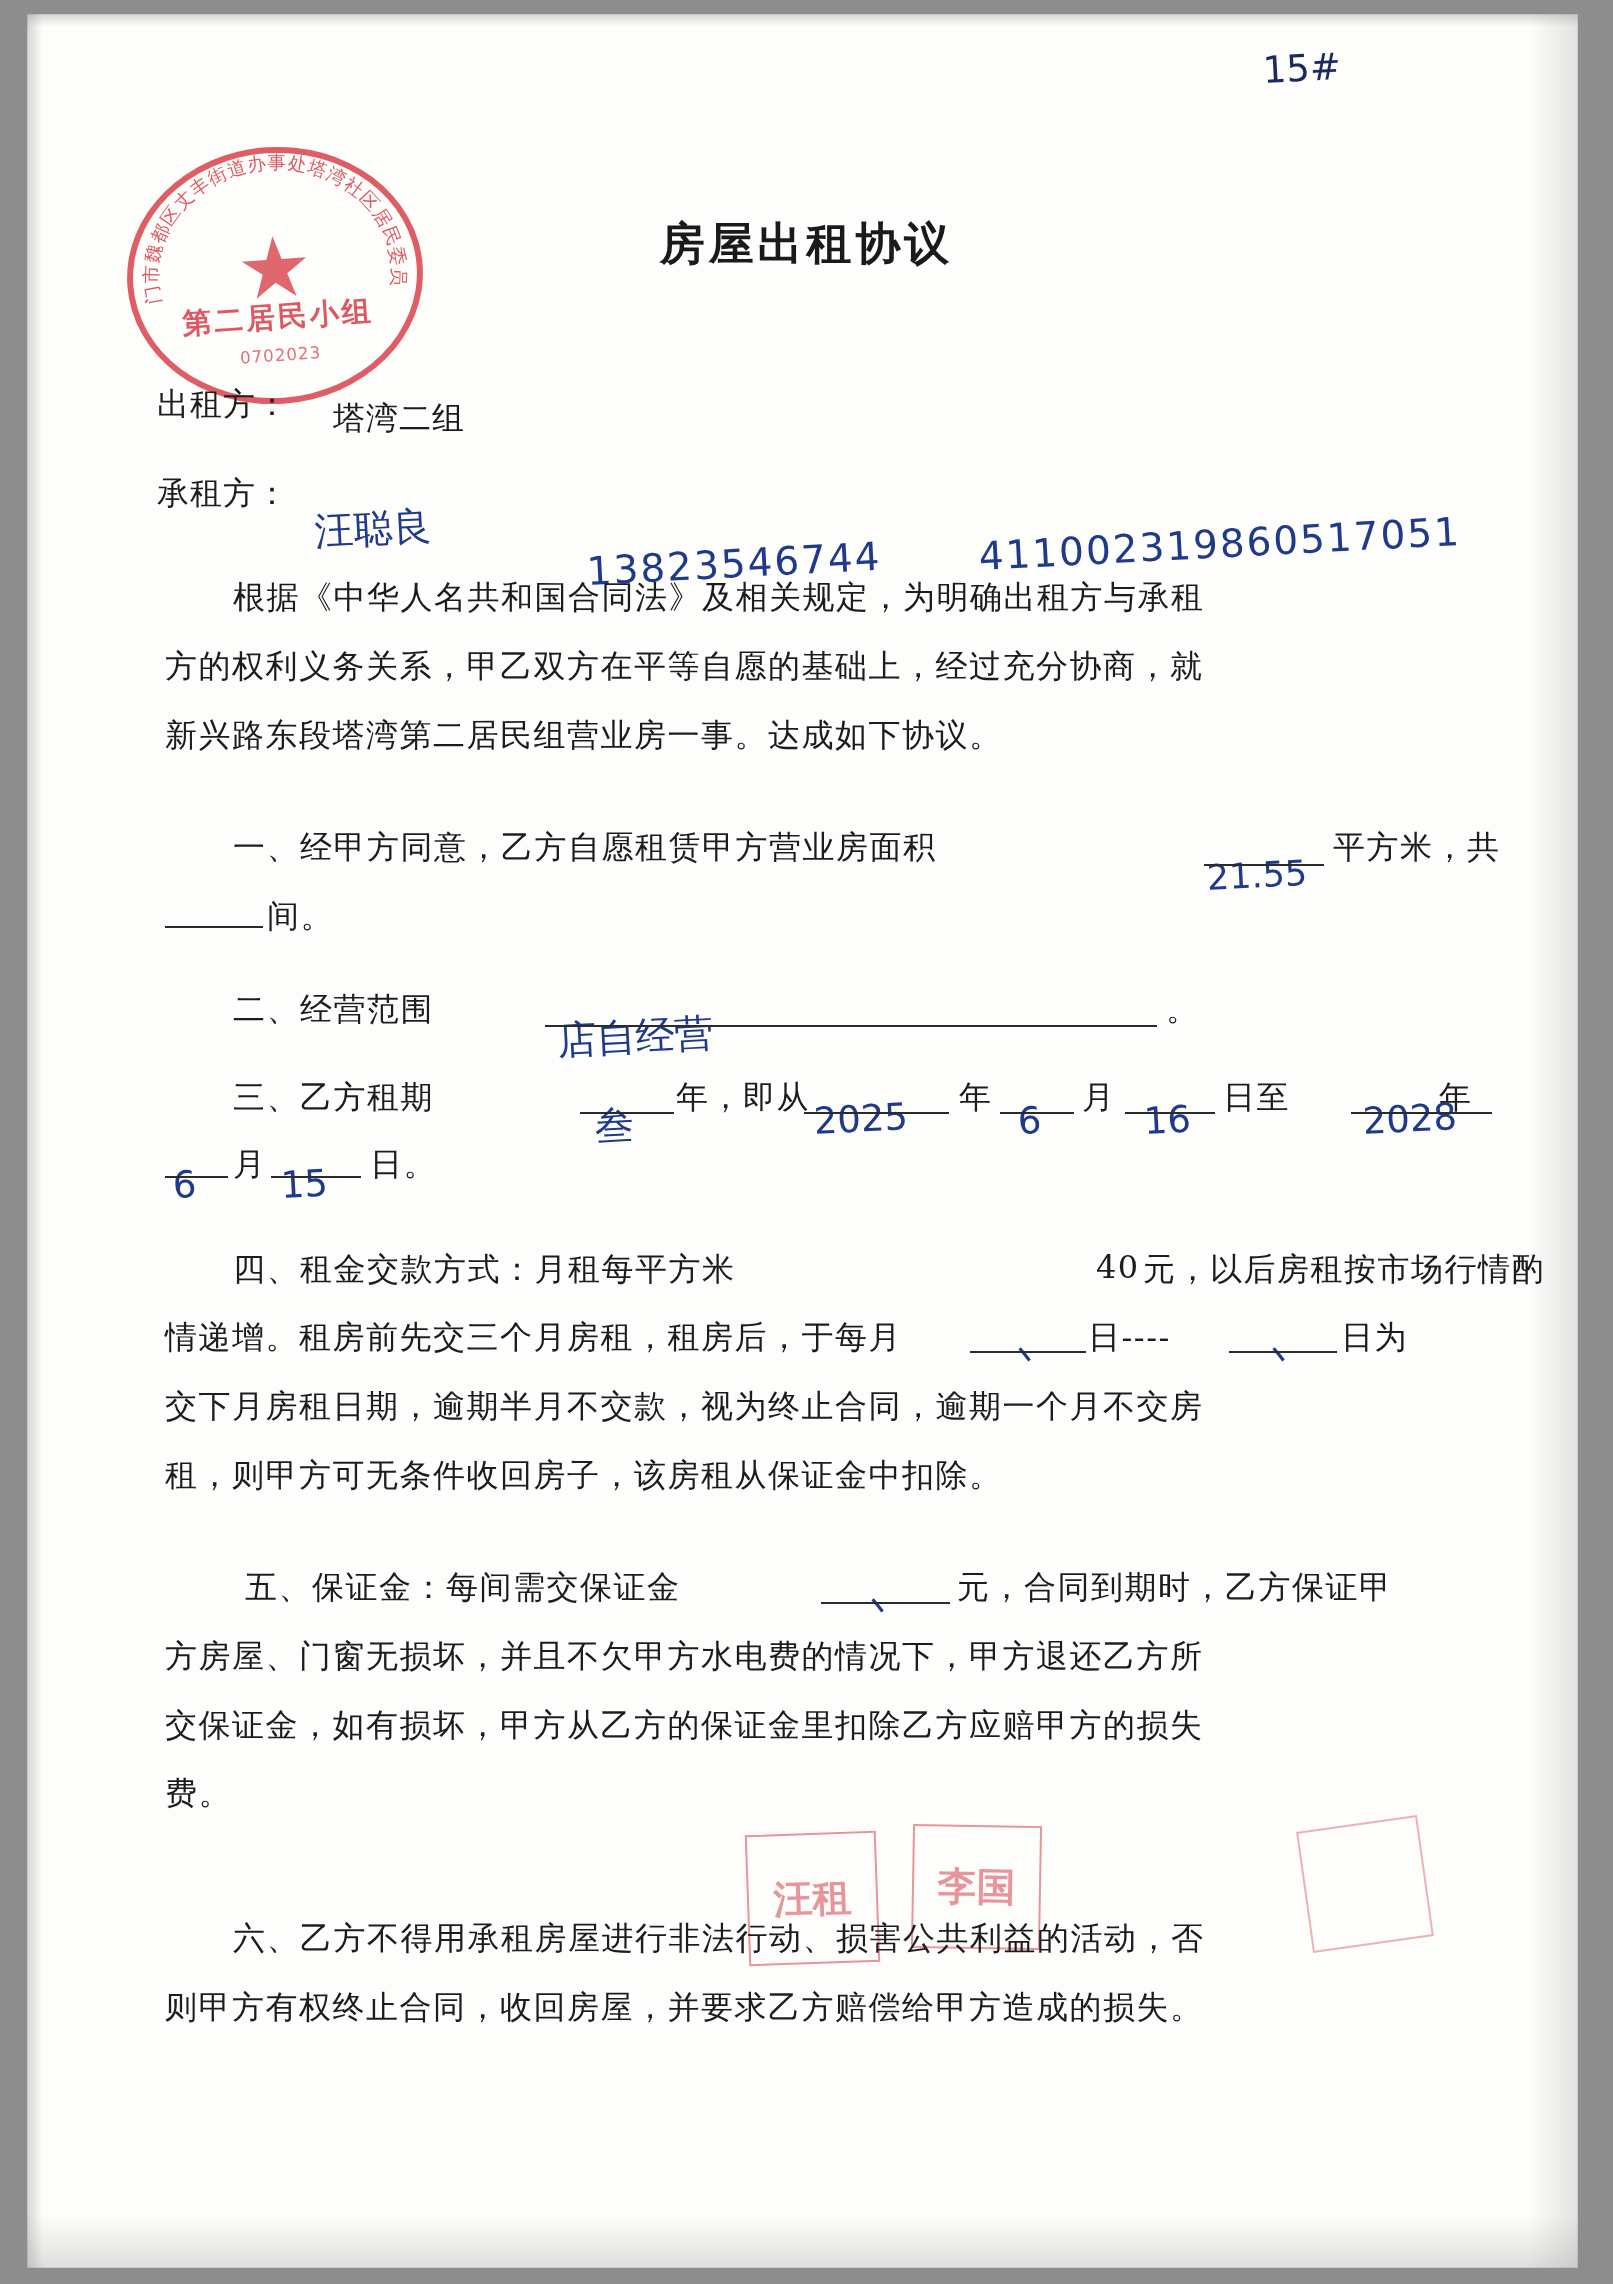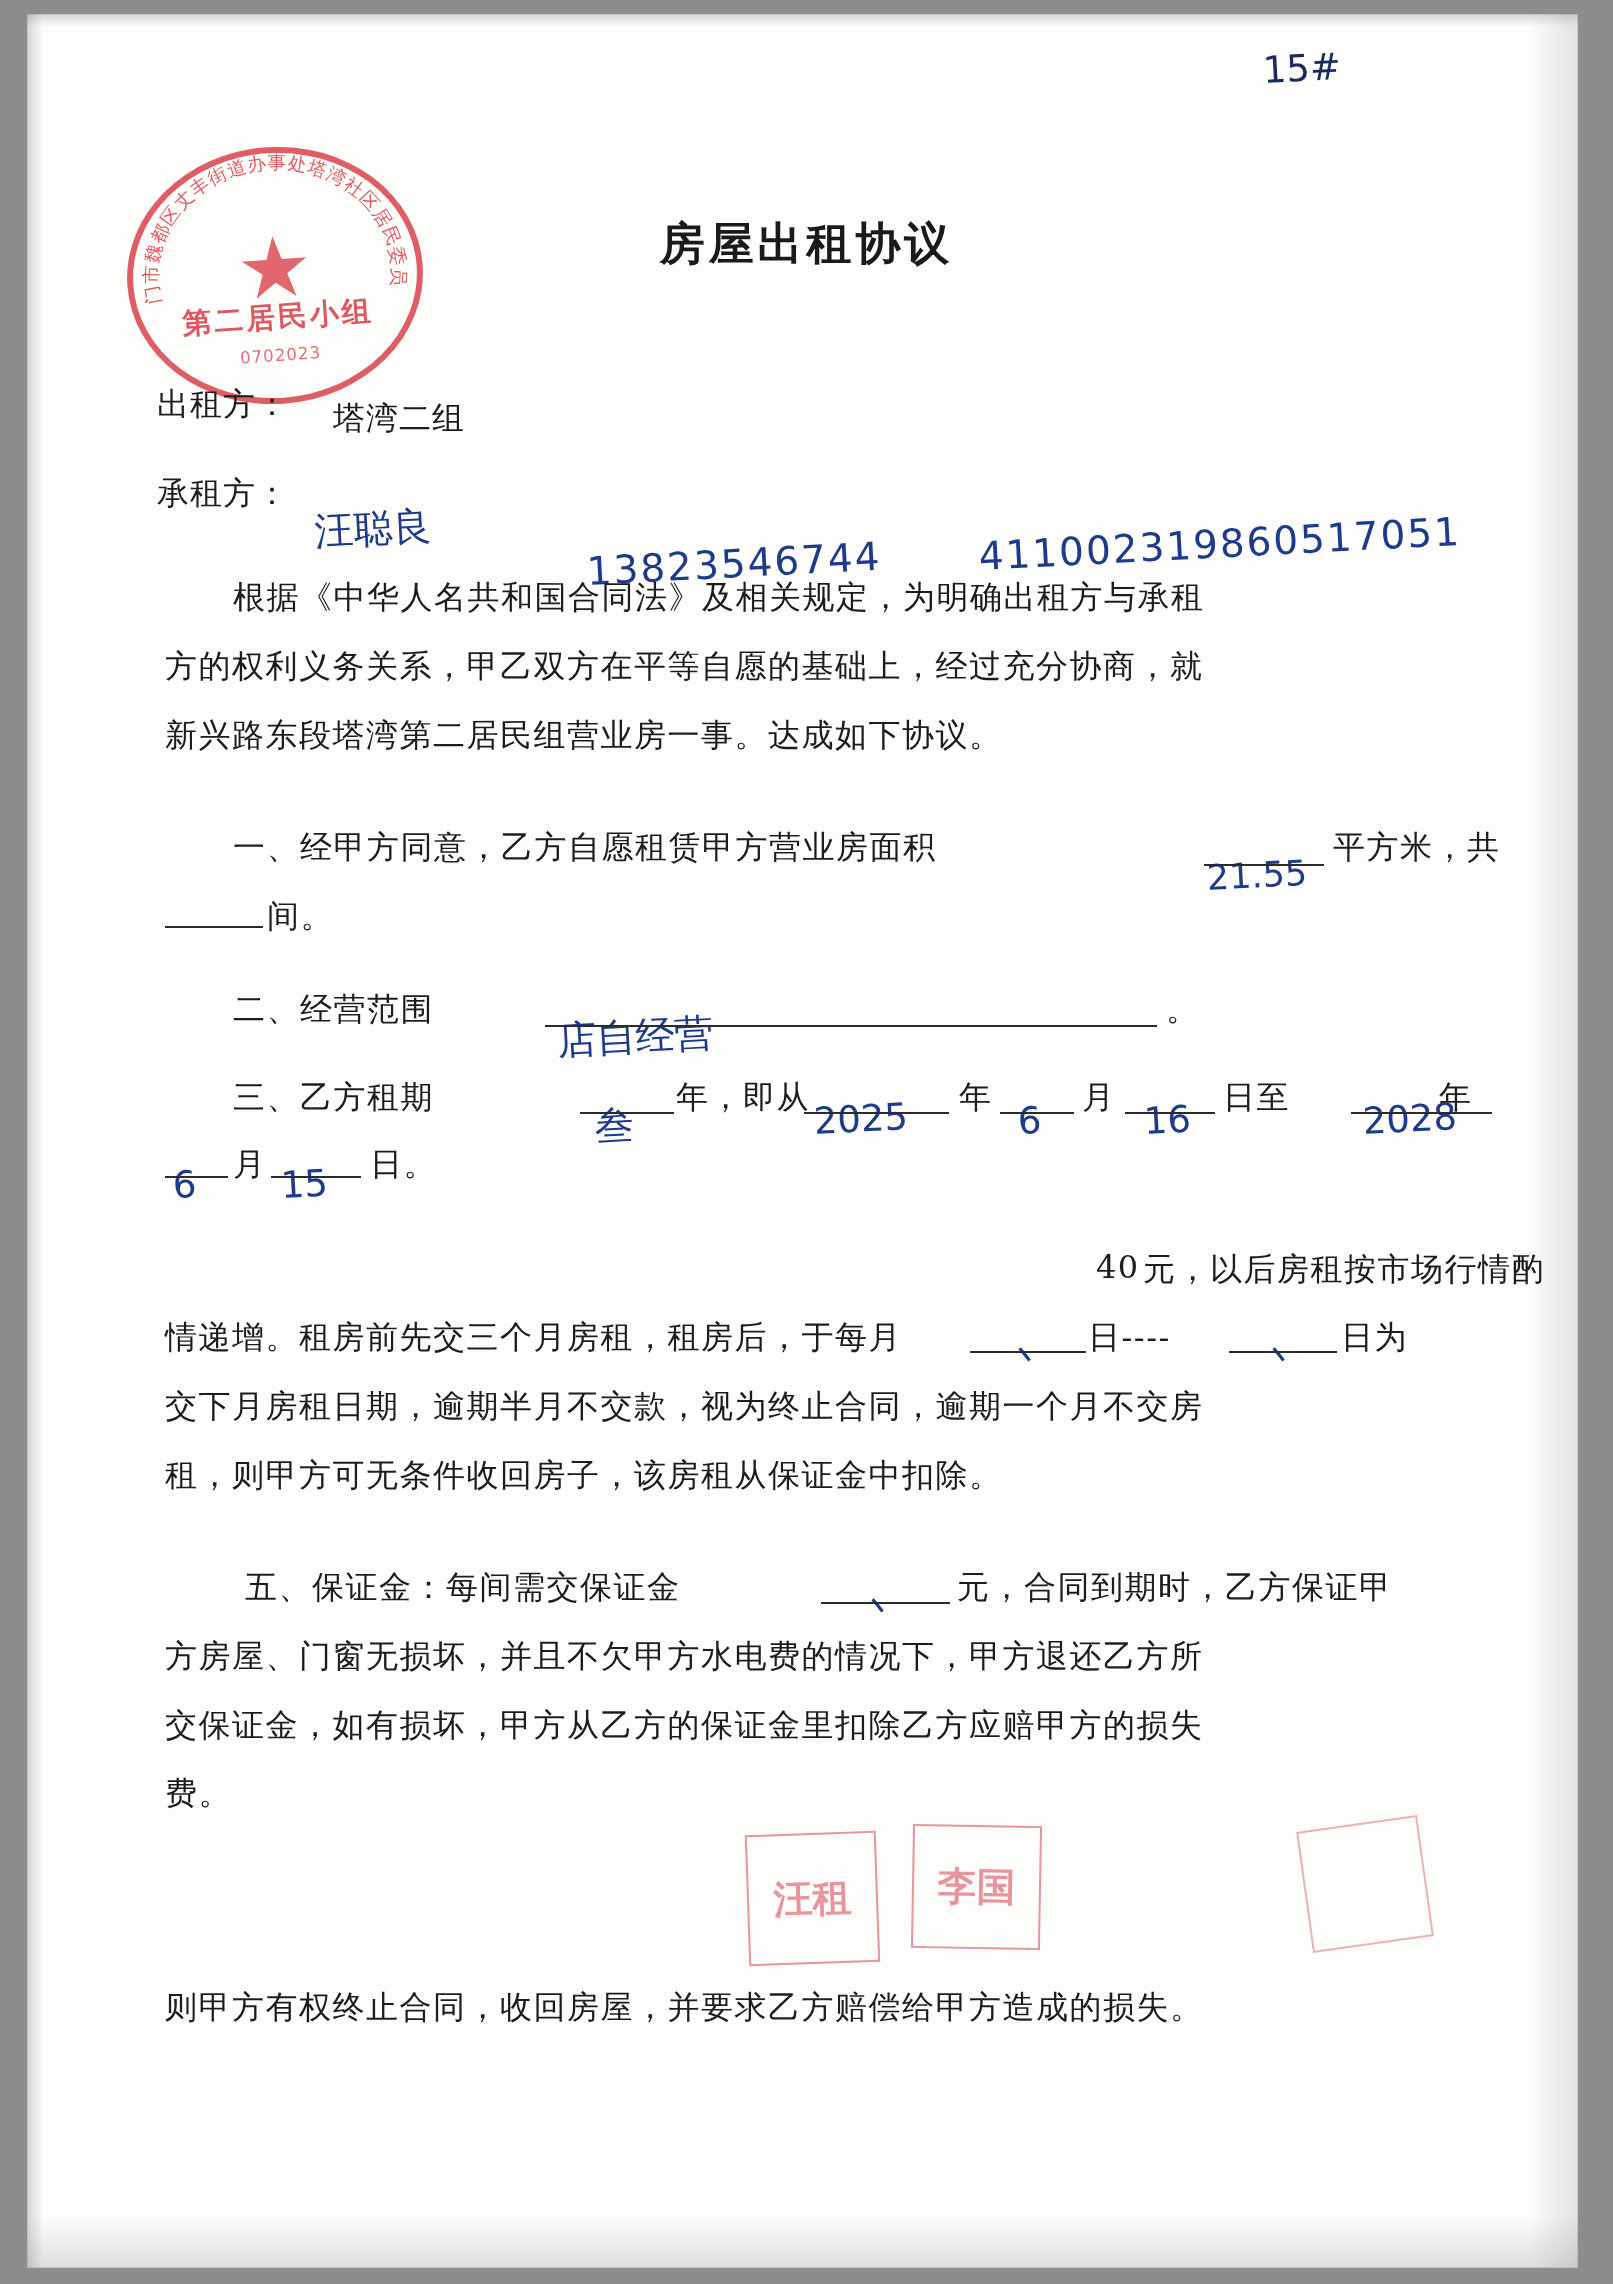--- a/index.html
+++ b/index.html
@@ -276,20 +276,21 @@
   <div class="rule" style="left:1351px; top:1112px; width:141px;"></div>
   <div class="body-line" style="left:1439px; top:1068px;">年</div>
 
   <div class="hand hand-slant" style="left:174px; top:1164px; font-size:37px;">6</div>
   <div class="rule" style="left:165px; top:1176px; width:63px;"></div>
   <div class="body-line" style="left:233px; top:1135px;">月</div>
   <div class="hand hand-slant" style="left:282px; top:1164px; font-size:37px;">15</div>
   <div class="rule" style="left:271px; top:1176px; width:90px;"></div>
   <div class="body-line" style="left:370px; top:1135px;">日。</div>
 
+  <div class="body-line" style="left:233px; top:1240px;">四、租金交款方式：月租每平方米</div>
   <div class="body-line" style="left:1096px; top:1240px;">40</div>
   <div class="body-line" style="left:1143px; top:1240px;">元，以后房租按市场行情酌</div>
 
   <div class="body-line" style="left:165px; top:1308px;">情递增。租房前先交三个月房租，租房后，于每月</div>
   <div class="hand hand-slant" style="left:1010px; top:1335px; font-size:37px;">丶</div>
   <div class="rule" style="left:970px; top:1351px; width:116px;"></div>
   <div class="body-line" style="left:1088px; top:1308px;">日----</div>
   <div class="hand hand-slant" style="left:1264px; top:1335px; font-size:37px;">丶</div>
   <div class="rule" style="left:1229px; top:1351px; width:108px;"></div>
   <div class="body-line" style="left:1341px; top:1308px;">日为</div>
@@ -302,16 +303,17 @@
   <div class="rule" style="left:821px; top:1602px; width:129px;"></div>
   <div class="body-line" style="left:957px; top:1558px;">元，合同到期时，乙方保证甲</div>
   <div class="body-line" style="left:165px; top:1627px;">方房屋、门窗无损坏，并且不欠甲方水电费的情况下，甲方退还乙方所</div>
   <div class="body-line" style="left:165px; top:1696px;">交保证金，如有损坏，甲方从乙方的保证金里扣除乙方应赔甲方的损失</div>
   <div class="body-line" style="left:165px; top:1764px;">费。</div>
 
   <div class="stamp-sq" style="left:747px; top:1833px; width:127px; height:127px; font-size:39px; transform: rotate(-2deg);">汪租</div>
   <div class="stamp-sq" style="left:912px; top:1825px; width:125px; height:120px; font-size:39px; transform: rotate(1deg);">李国</div>
   <div class="stamp-partial" style="left:1304px; top:1823px; width:118px; height:118px; transform: rotate(-8deg);"></div>
 
+  <div class="body-line" style="left:233px; top:1909px;">六、乙方不得用承租房屋进行非法行动、损害公共利益的活动，否</div>
   <div class="body-line" style="left:165px; top:1978px;text-align:center;">则甲方有权终止合同，收回房屋，并要求乙方赔偿给甲方造成的损失。</div>
 
 </div>
 
 
 </body></html>

